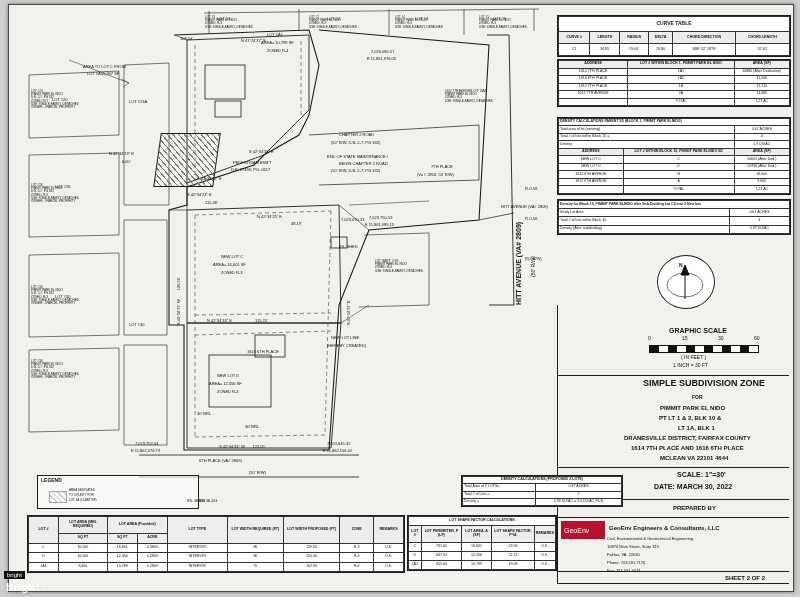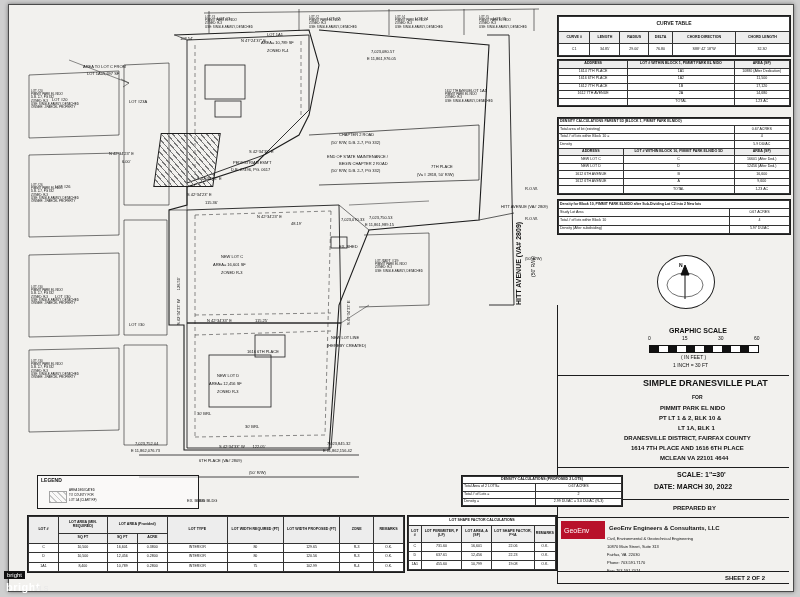--- a/index.html
+++ b/index.html
@@ -363,21 +363,21 @@
 
     <div class="txt t7 b" style="left:660px;top:322px;">GRAPHIC SCALE</div>
     <div class="scalebar" style="left:640px;top:340px;width:108px;"></div>
     <div class="txt t5" style="left:639px;top:331px;">0</div>
     <div class="txt t5" style="left:673px;top:331px;">15</div>
     <div class="txt t5" style="left:709px;top:331px;">30</div>
     <div class="txt t5" style="left:745px;top:331px;">60</div>
     <div class="txt t5" style="left:672px;top:350px;">( IN FEET )</div>
     <div class="txt t5" style="left:664px;top:358px;">1 INCH = 30 FT</div>
 
-    <div class="txt t9 b" style="left:634px;top:374px;">SIMPLE DRANESVILLE PLAT</div>
+    <div class="txt t9 b" style="left:634px;top:374px;">SIMPLE SUBDIVISION ZONE</div>
     <div class="txt t5 b" style="left:683px;top:390px;">FOR</div>
     <div class="txt t6 b" style="left:651px;top:400px;">PIMMIT PARK EL NIDO</div>
     <div class="txt t6 b" style="left:650px;top:410px;">PT LT 1 &amp; 2, BLK 10 &amp;</div>
     <div class="txt t6 b" style="left:669px;top:420px;">LT 1A, BLK 1</div>
     <div class="txt t6 b" style="left:615px;top:430px;">DRANESVILLE DISTRICT, FAIRFAX COUNTY</div>
     <div class="txt t6 b" style="left:622px;top:440px;">1614 7TH PLACE AND 1616 6TH PLACE</div>
     <div class="txt t6 b" style="left:651px;top:450px;">MCLEAN VA 22101 4644</div>
     <div class="txt t7 b" style="left:668px;top:466px;">SCALE: 1"=30'</div>
     <div class="txt t7 b" style="left:645px;top:478px;">DATE: MARCH 30, 2022</div>
     <div class="txt t6 b" style="left:664px;top:500px;">PREPARED BY</div>

